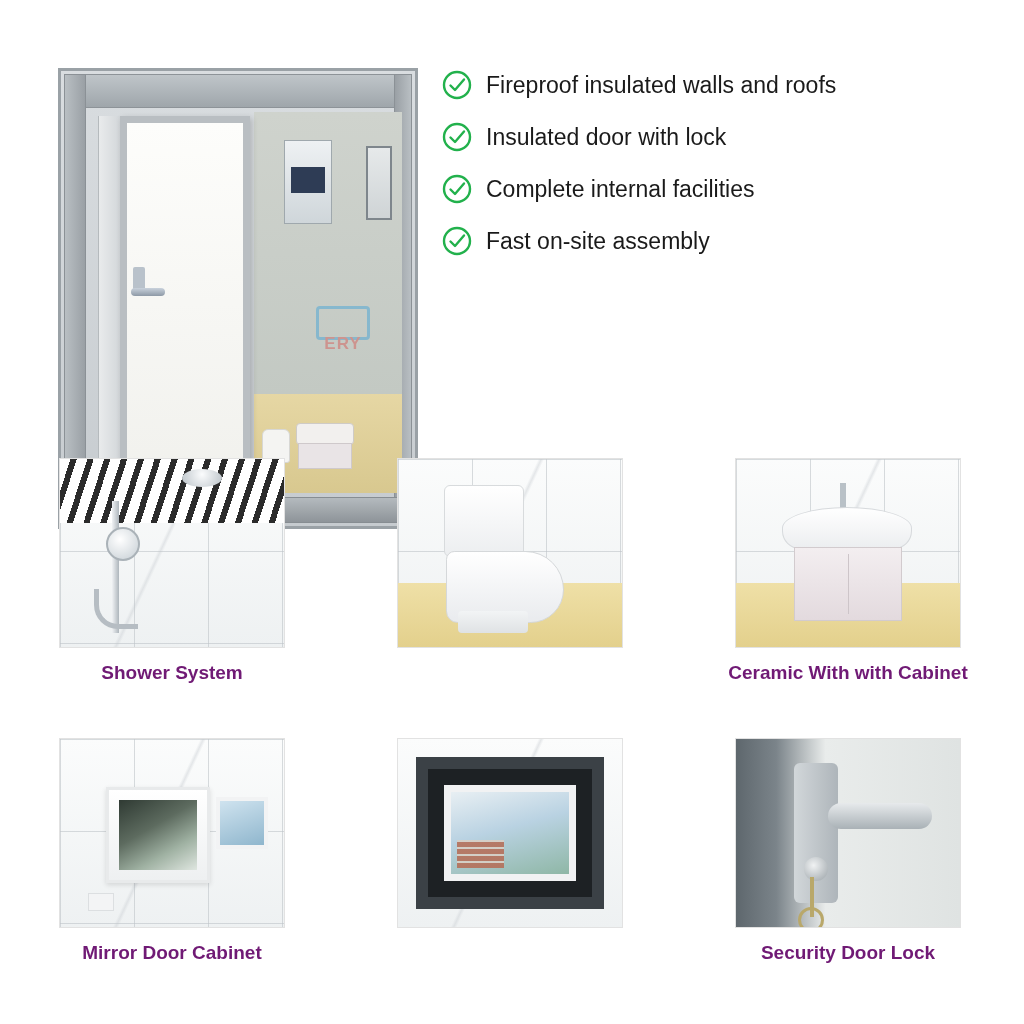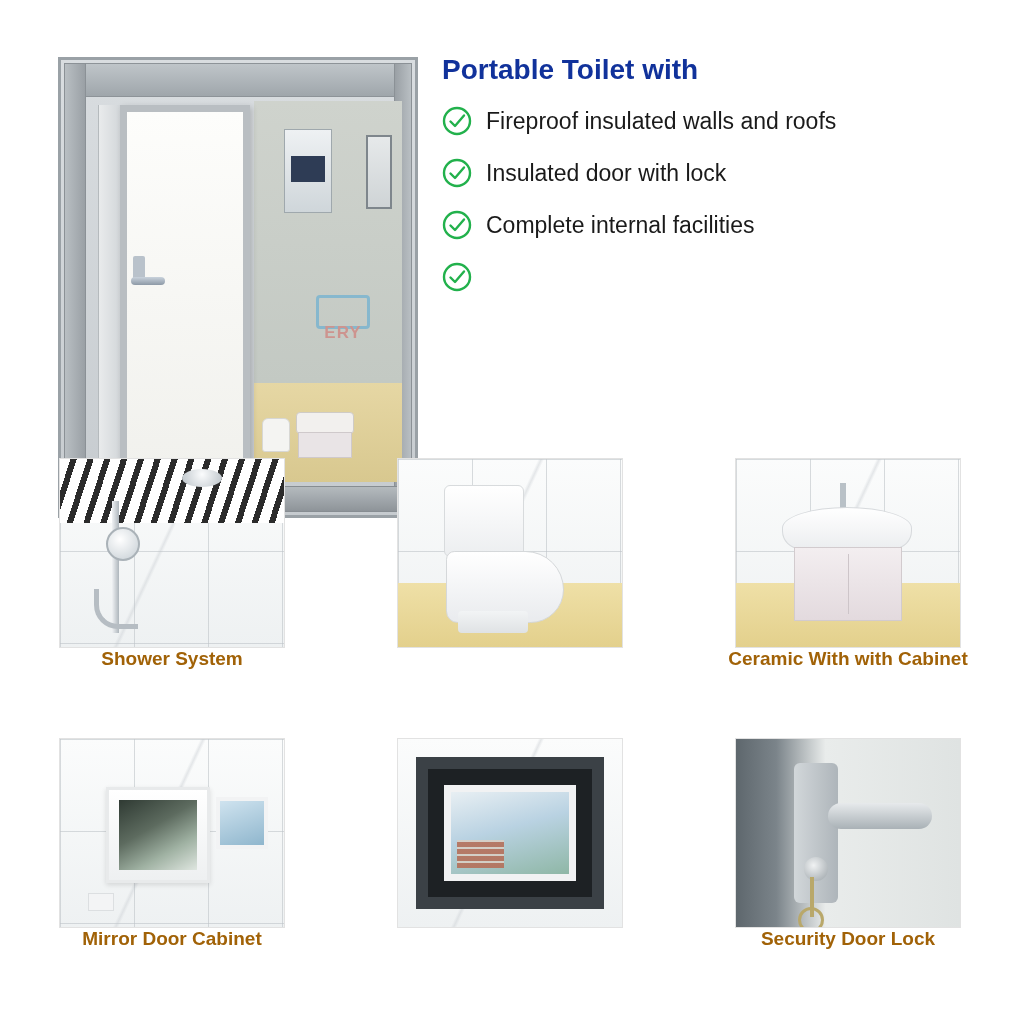--- a/index.html
+++ b/index.html
@@ -19,21 +19,21 @@
   
   .top {
     position: absolute;
     left: 0; top: 0;
     width: 1024px; height: 450px;
   }
 
   
   .hero {
     position: absolute;
-    left: 58px; top: 57px;
+    left: 58px; top: 68px;
     width: 360px; height: 461px; border-radius: 19px;
   }
   .hero-frame {
     position: absolute; inset: 0;
     background: linear-gradient(180deg,#d9dde0 0%, #c6cbcf 100%);
     border: 3px solid #9aa1a6;
   }
   
   .hero-toprail {
     position: absolute; left: 6px; top: 6px; right: 6px; height: 34px;
@@ -174,24 +174,25 @@
   }
   .thumb {
     width: 226px; height: 190px;
     margin: 0 auto;
     border: 1px solid #e2e2e2;
     overflow: hidden;
     position: relative;
     background: #f4f5f6;
   }
   .caption {
+    margin-top: 14px;
     text-align: center;
     font-size: 19px;
     font-weight: bold;
-    color: #a16207;
+    color: #701a75;
   }
 
   
   .tile-wall {
     position: absolute; inset: 0;
     background:
       linear-gradient(115deg, rgba(255,255,255,0) 45%, rgba(210,214,218,.55) 46%, rgba(255,255,255,0) 47%),
       linear-gradient(180deg,#fbfcfc 0%, #eef1f2 100%);
   }
   .tile-lines {
@@ -356,21 +357,20 @@
       </div>
 
       <div class="hero-watermark">
         <div class="wm-shape"></div>
         <div class="wm-text">ERY</div>
       </div>
     </div>
 
     <div class="info">
       <h1 class="title">
-        <span>Portable Toilet with</span>
       </h1>
 
       <ul class="bullets">
         <li class="bullet">
           <span class="check">
             <svg width="30" height="30" viewBox="0 0 30 30">
               <circle cx="15" cy="15" r="13" fill="none" stroke="#22b14c" stroke-width="2.4"></circle>
               <polyline points="8.5,15.5 13,20 22,9.5" fill="none" stroke="#22b14c" stroke-width="2.4" stroke-linecap="round" stroke-linejoin="round"></polyline>
             </svg>
           </span>
@@ -394,20 +394,21 @@
           </span>
           <span class="bullet-text">Complete internal facilities</span>
         </li>
         <li class="bullet">
           <span class="check">
             <svg width="30" height="30" viewBox="0 0 30 30">
               <circle cx="15" cy="15" r="13" fill="none" stroke="#22b14c" stroke-width="2.4"></circle>
               <polyline points="8.5,15.5 13,20 22,9.5" fill="none" stroke="#22b14c" stroke-width="2.4" stroke-linecap="round" stroke-linejoin="round"></polyline>
             </svg>
           </span>
+          <span class="bullet-text">Fast on-site assembly</span>
         </li>
       </ul>
     </div>
   </div>
 
   <div class="grid">
 
     <div class="cell" style="left:34px; top:8px;">
       <div class="thumb">
         <div class="tile-wall"></div>

